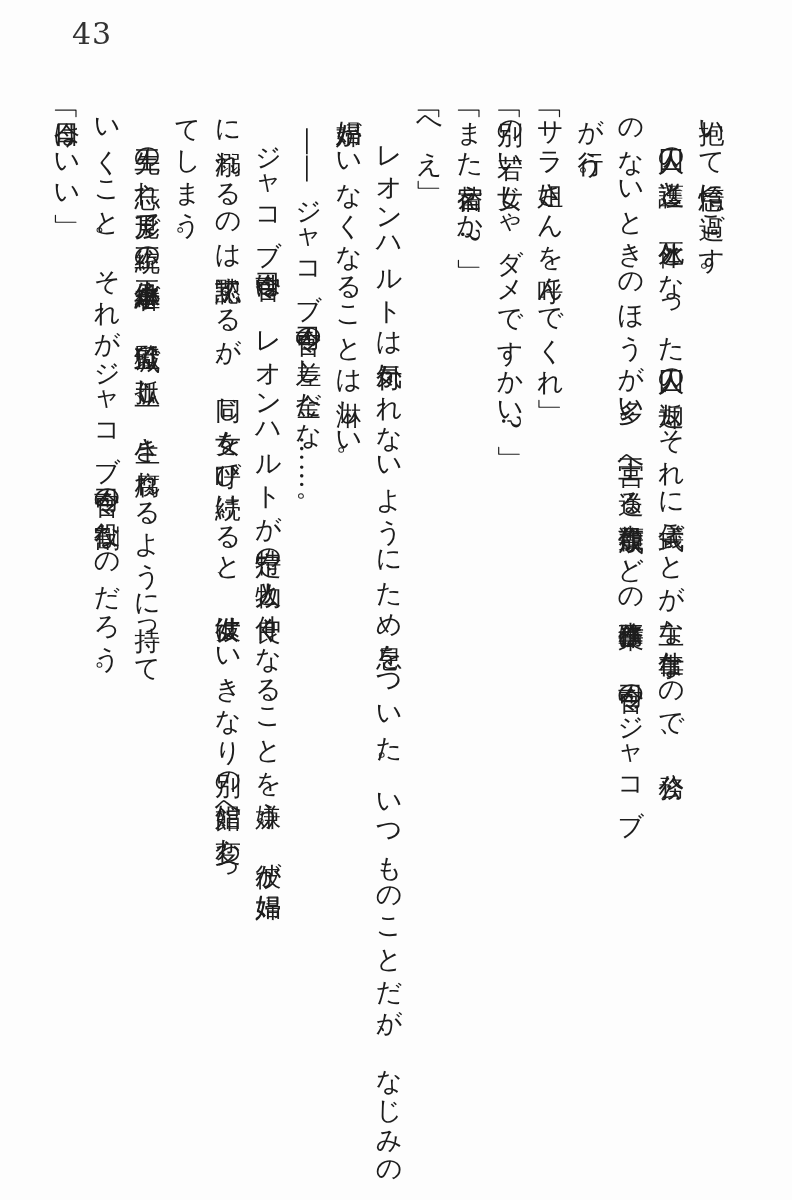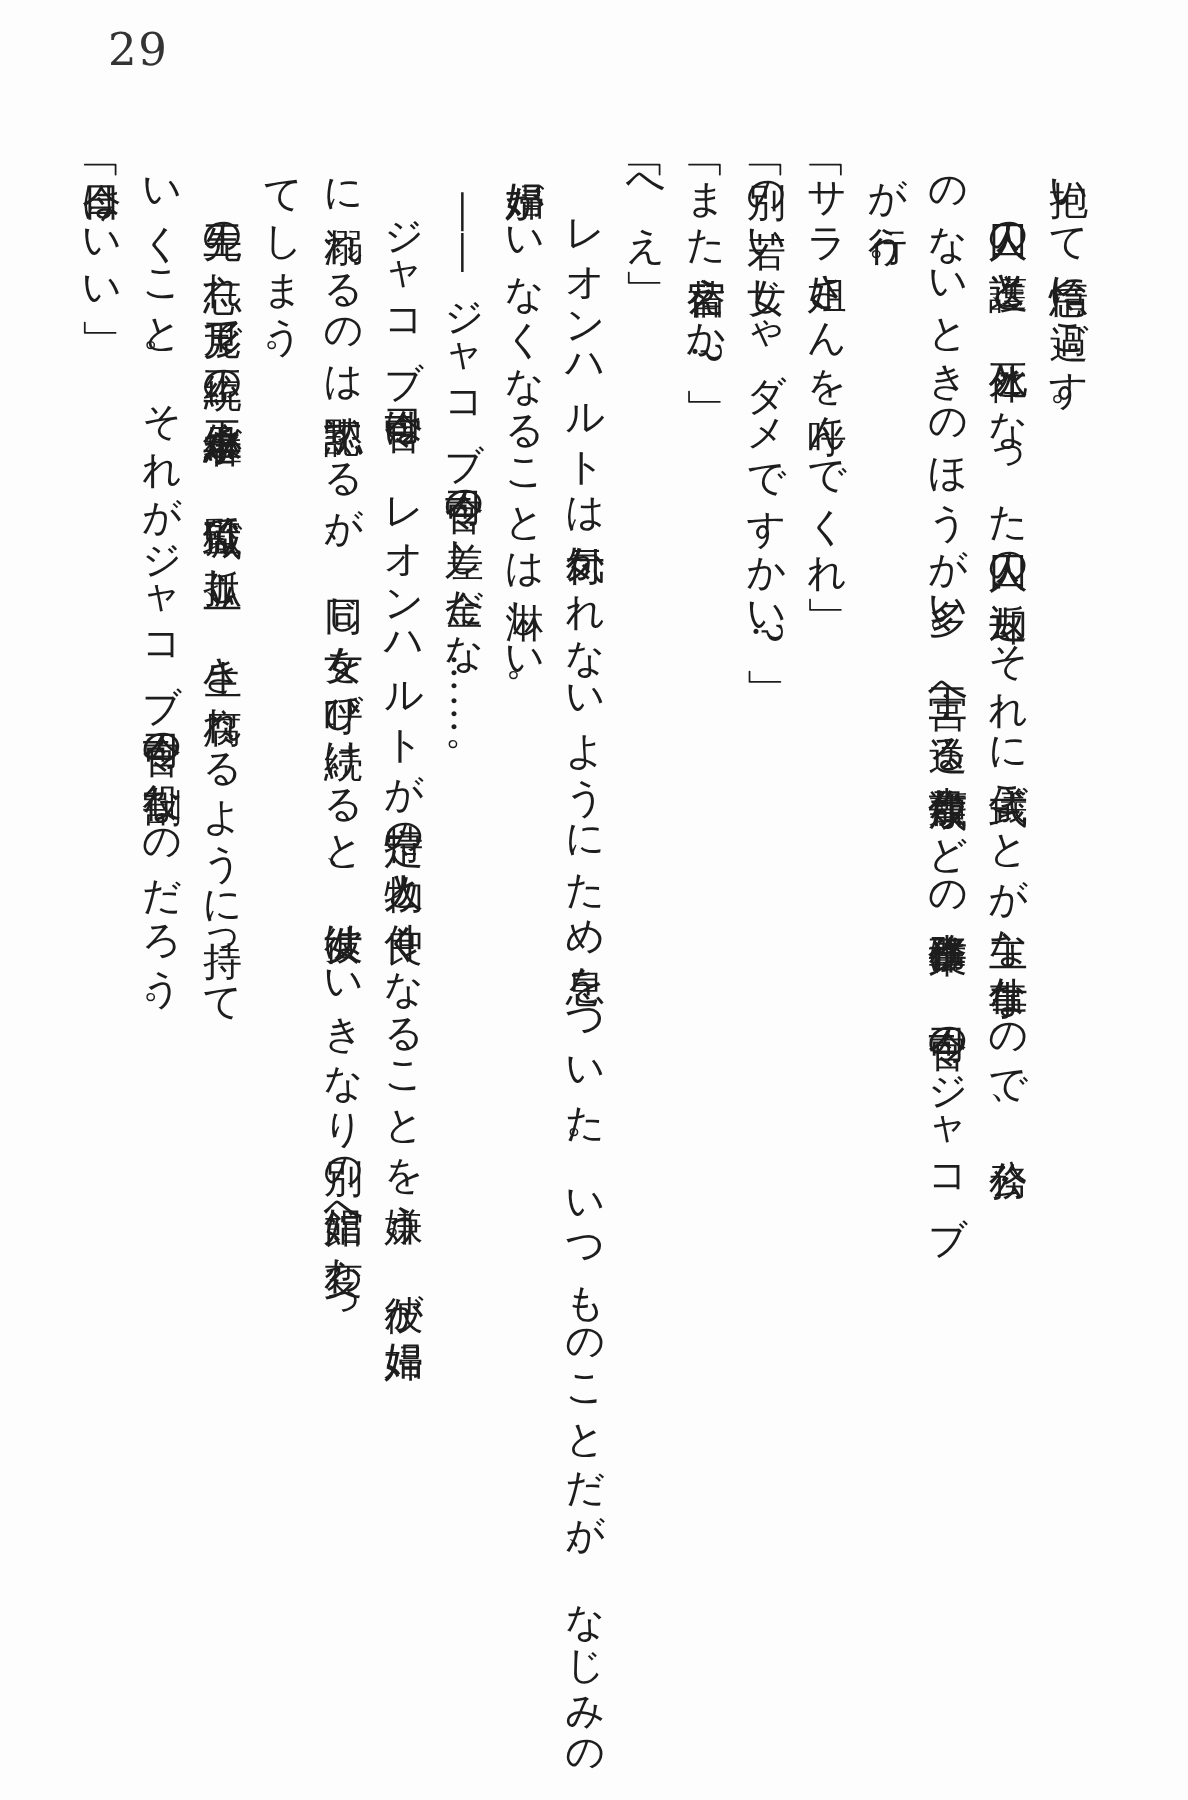--- a/index.html
+++ b/index.html
@@ -47,21 +47,21 @@
     color: #1d1d1d;
     font-family: "DejaVu Serif", "Liberation Serif", serif;
     font-weight: 400;
   }
 </style>
 </head>
 <body>
 
 <div class="page">
 
-  <div class="page-number">29</div>
+  <div class="page-number">43</div>
 
   <div class="text-area">
     <div class="tcol">抱いて怠惰に過ごす。</div>
     <div class="tcol">　囚人の護送と、死体となった囚人の返却、それに儀式ごとが主な仕事なので、公務</div>
     <div class="tcol">のないときのほうが多い。王宮へ送る書類作成などの事務作業は、司令官のジャコブ</div>
     <div class="tcol">が行う。</div>
     <div class="tcol">「サラ姐さんを呼んでくれ」</div>
     <div class="tcol">「別の若い女じゃダメですかい?」</div>
     <div class="tcol">「また宿替えか?」</div>
     <div class="tcol">「へえ」</div>

